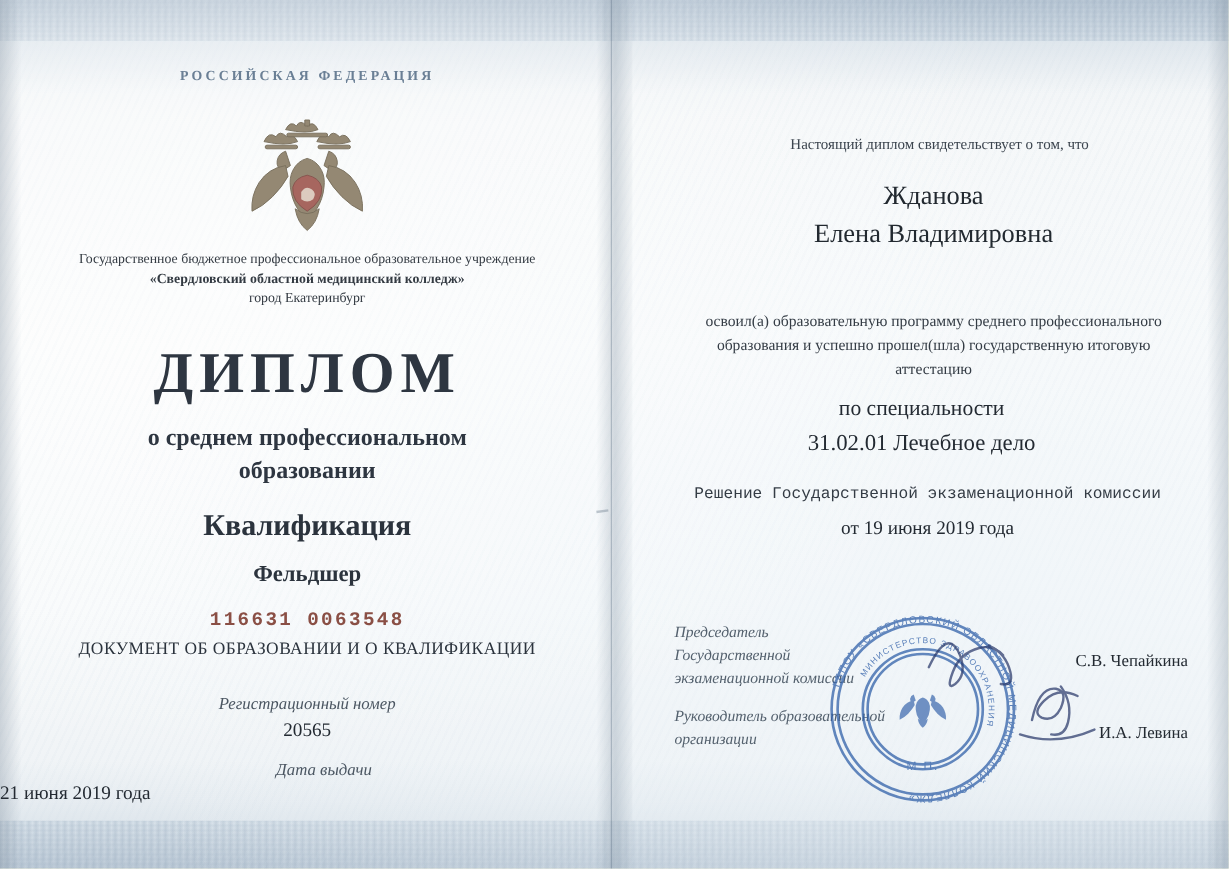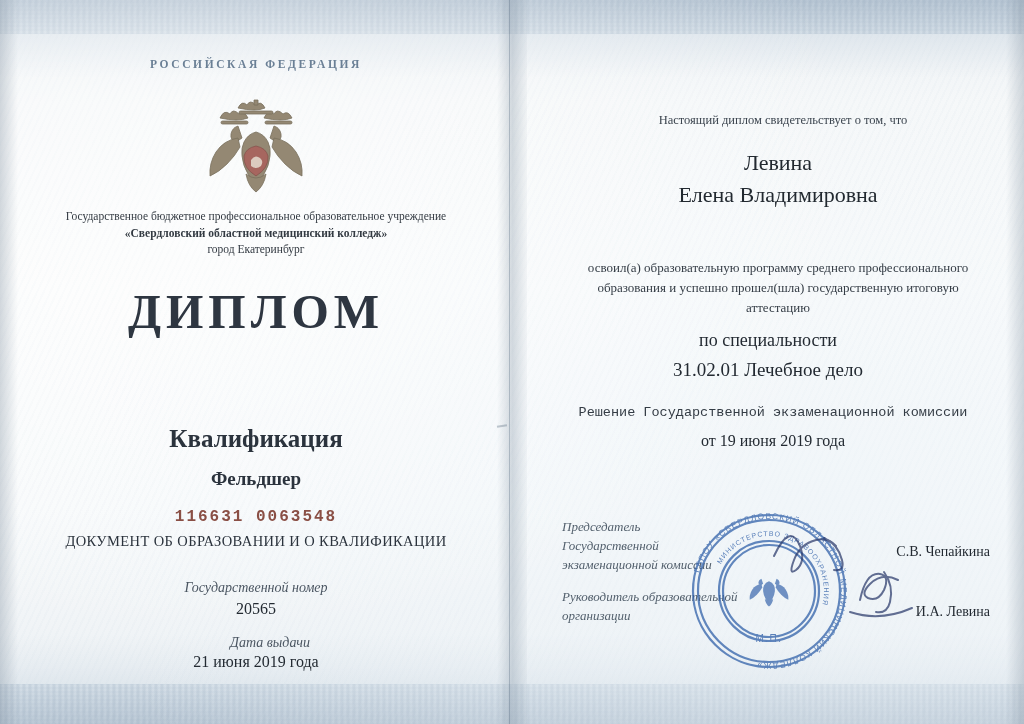--- a/index.html
+++ b/index.html
@@ -219,21 +219,21 @@
     text-align: center;
     font-style: italic;
     font-size: 14px;
     color: #4b5662;
     padding-left: 28px;
   }
   .date-value {
     position: absolute;
     top: 653px;
     left: 0; right: 0;
-    text-align: center;
+    text-align: left;
     font-size: 16px;
     color: #232a32;
   }
 
   
   .r-intro {
     position: absolute;
     top: 113px;
     left: 70px; right: 40px;
     text-align: center;
@@ -400,38 +400,42 @@
       </svg>
     </div>
 
     <div class="org">
       <div class="l1">Государственное бюджетное профессиональное образовательное учреждение</div>
       <div class="l2">«Свердловский областной медицинский колледж»</div>
       <div class="l3">город Екатеринбург</div>
     </div>
 
     <div class="diplom">ДИПЛОМ</div>
+    <div class="diplom-sub">
+      <div>о среднем профессиональном</div>
+      <div>образовании</div>
+    </div>
 
     <div class="qual-title">Квалификация</div>
     <div class="qual-value">Фельдшер</div>
 
     <div class="serial">116631  0063548</div>
     <div class="doc-kind">ДОКУМЕНТ ОБ ОБРАЗОВАНИИ И О КВАЛИФИКАЦИИ</div>
 
-    <div class="reg-label">Государственной номер</div>
+    <div class="reg-label">Регистрационный номер</div>
     <div class="reg-value">20565</div>
 
     <div class="date-label">Дата выдачи</div>
     <div class="date-value">21 июня 2019 года</div>
   </div>
 
   <div class="half right">
 
     <div class="r-intro">Настоящий диплом свидетельствует о том, что</div>
-    <div class="r-surname">Левина</div>
+    <div class="r-surname">Жданова</div>
     <div class="r-name">Елена Владимировна</div>
 
     <div class="r-body">
       <div>освоил(а) образовательную программу среднего профессионального</div>
       <div>образования и успешно прошел(шла) государственную итоговую</div>
       <div>аттестацию</div>
     </div>
 
     <div class="r-spec-label">по специальности</div>
     <div class="r-spec-value">31.02.01  Лечебное дело</div>

